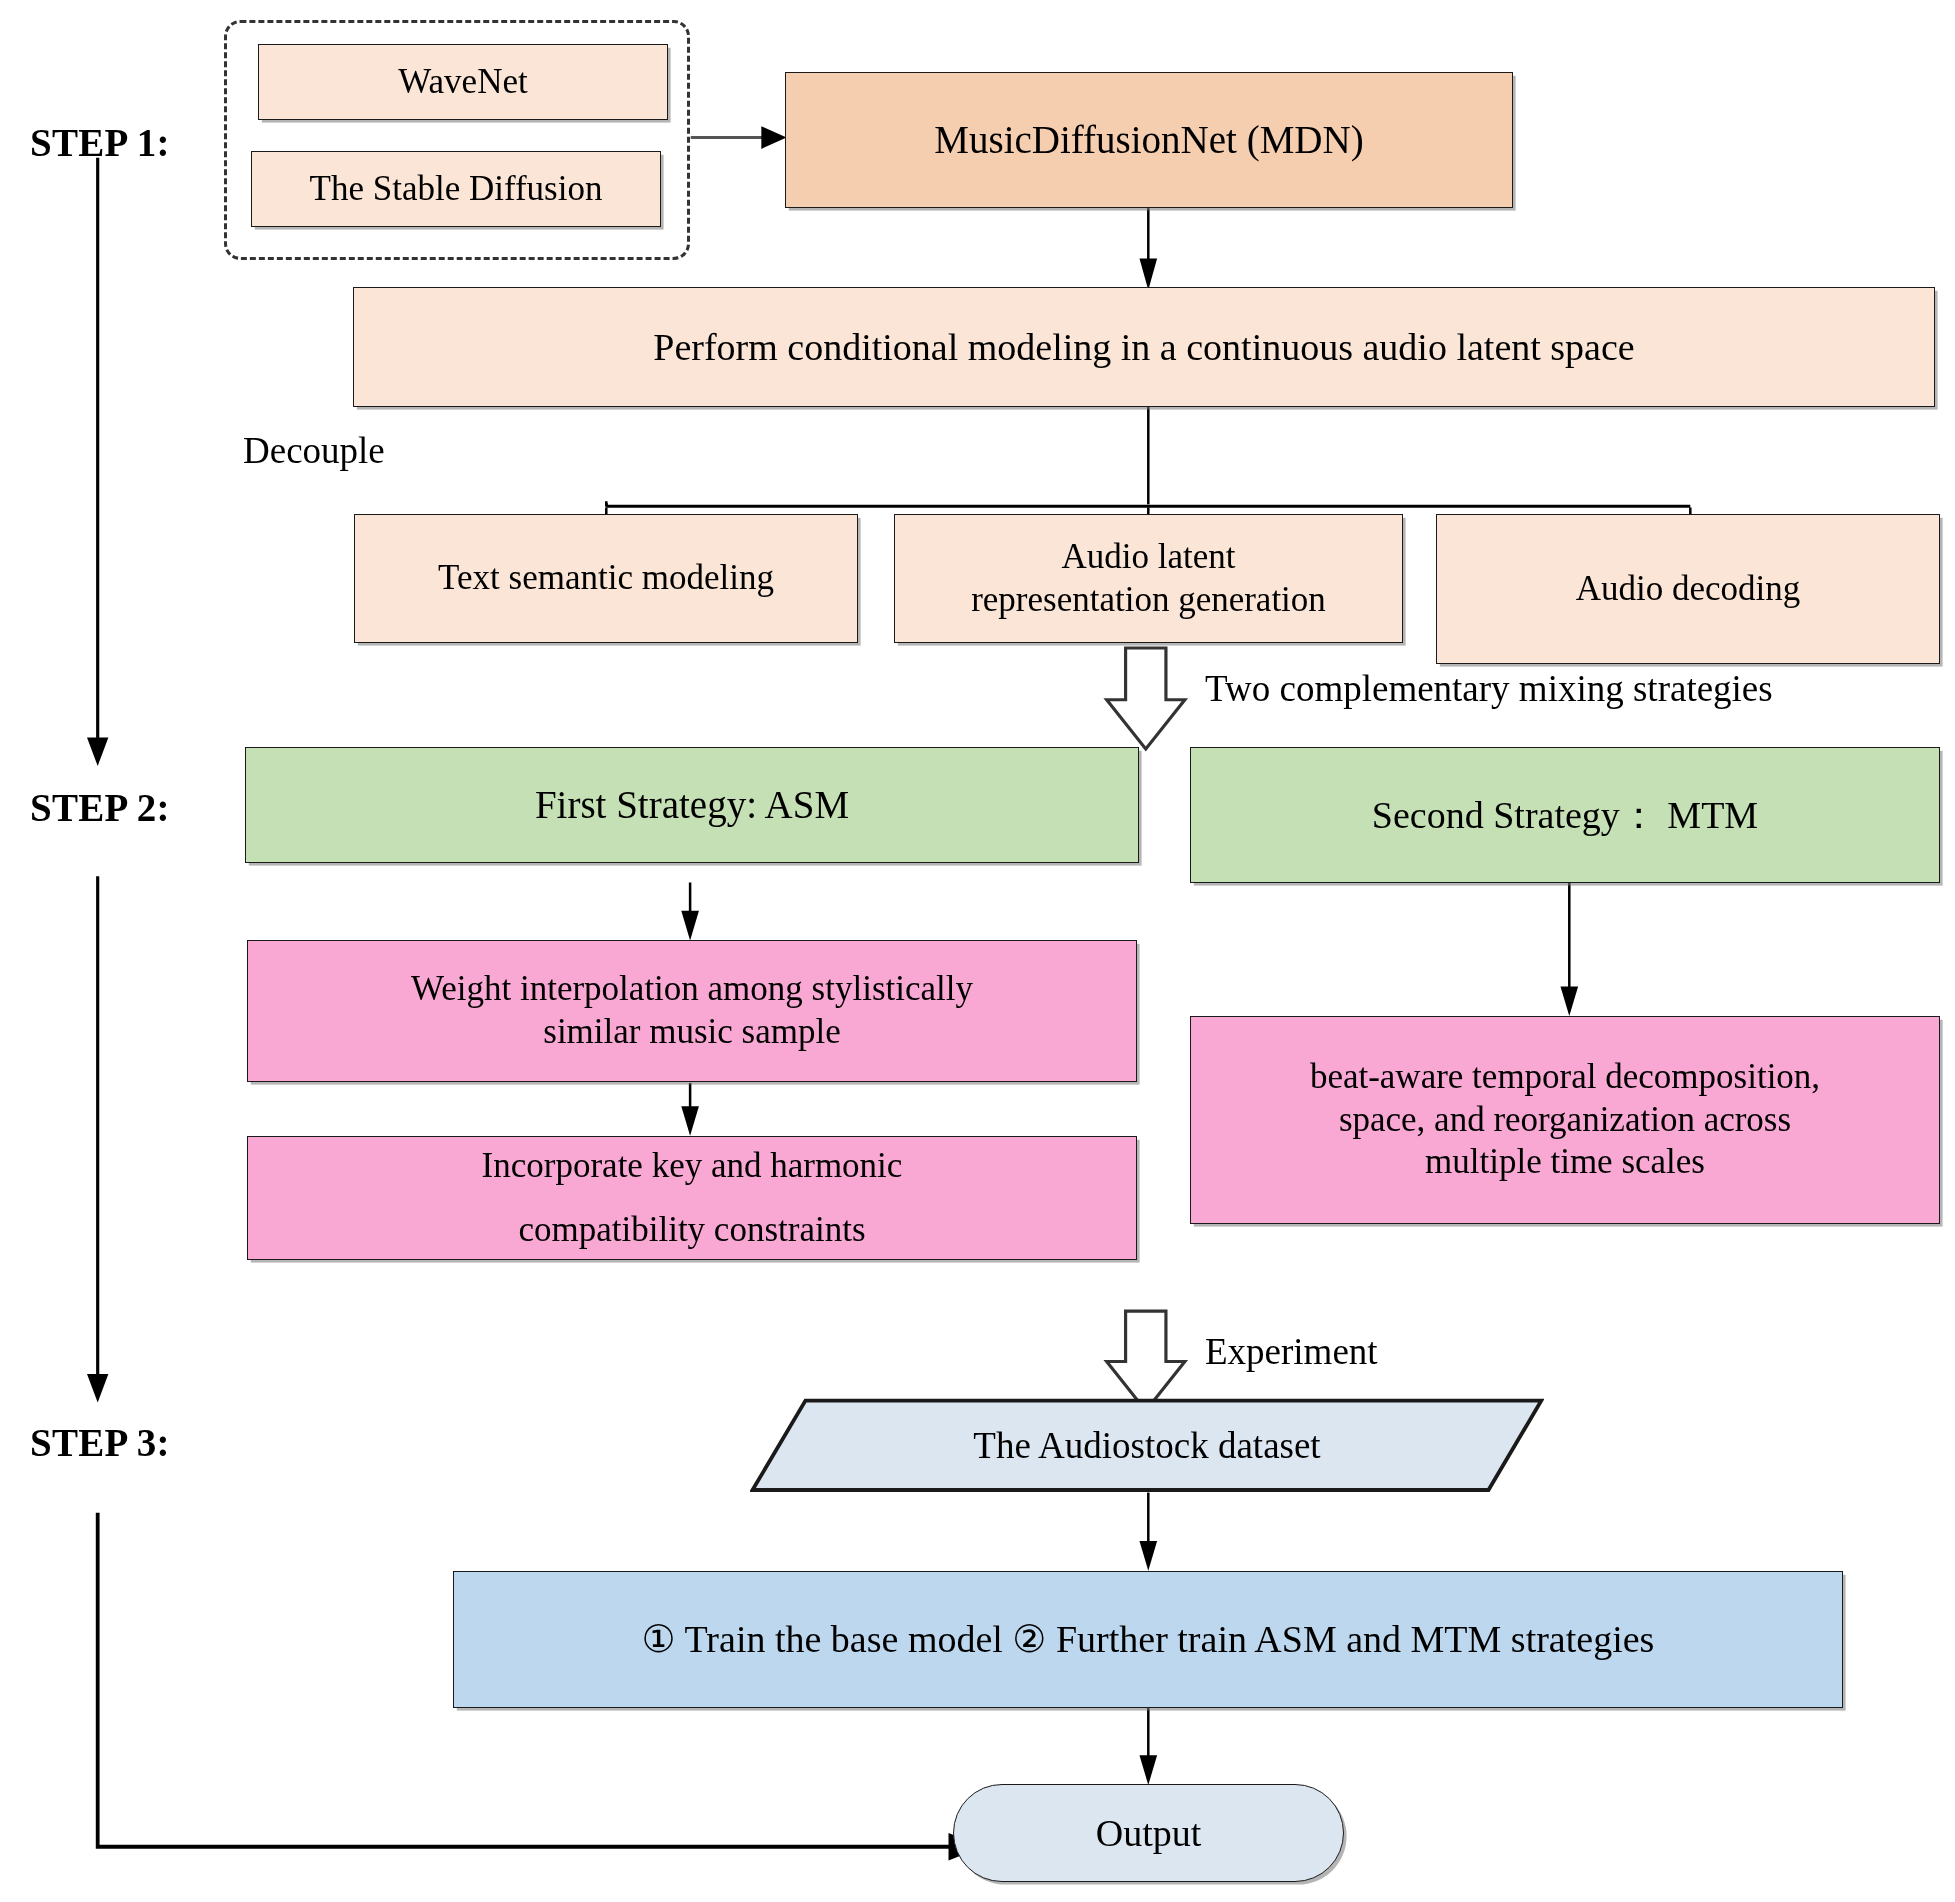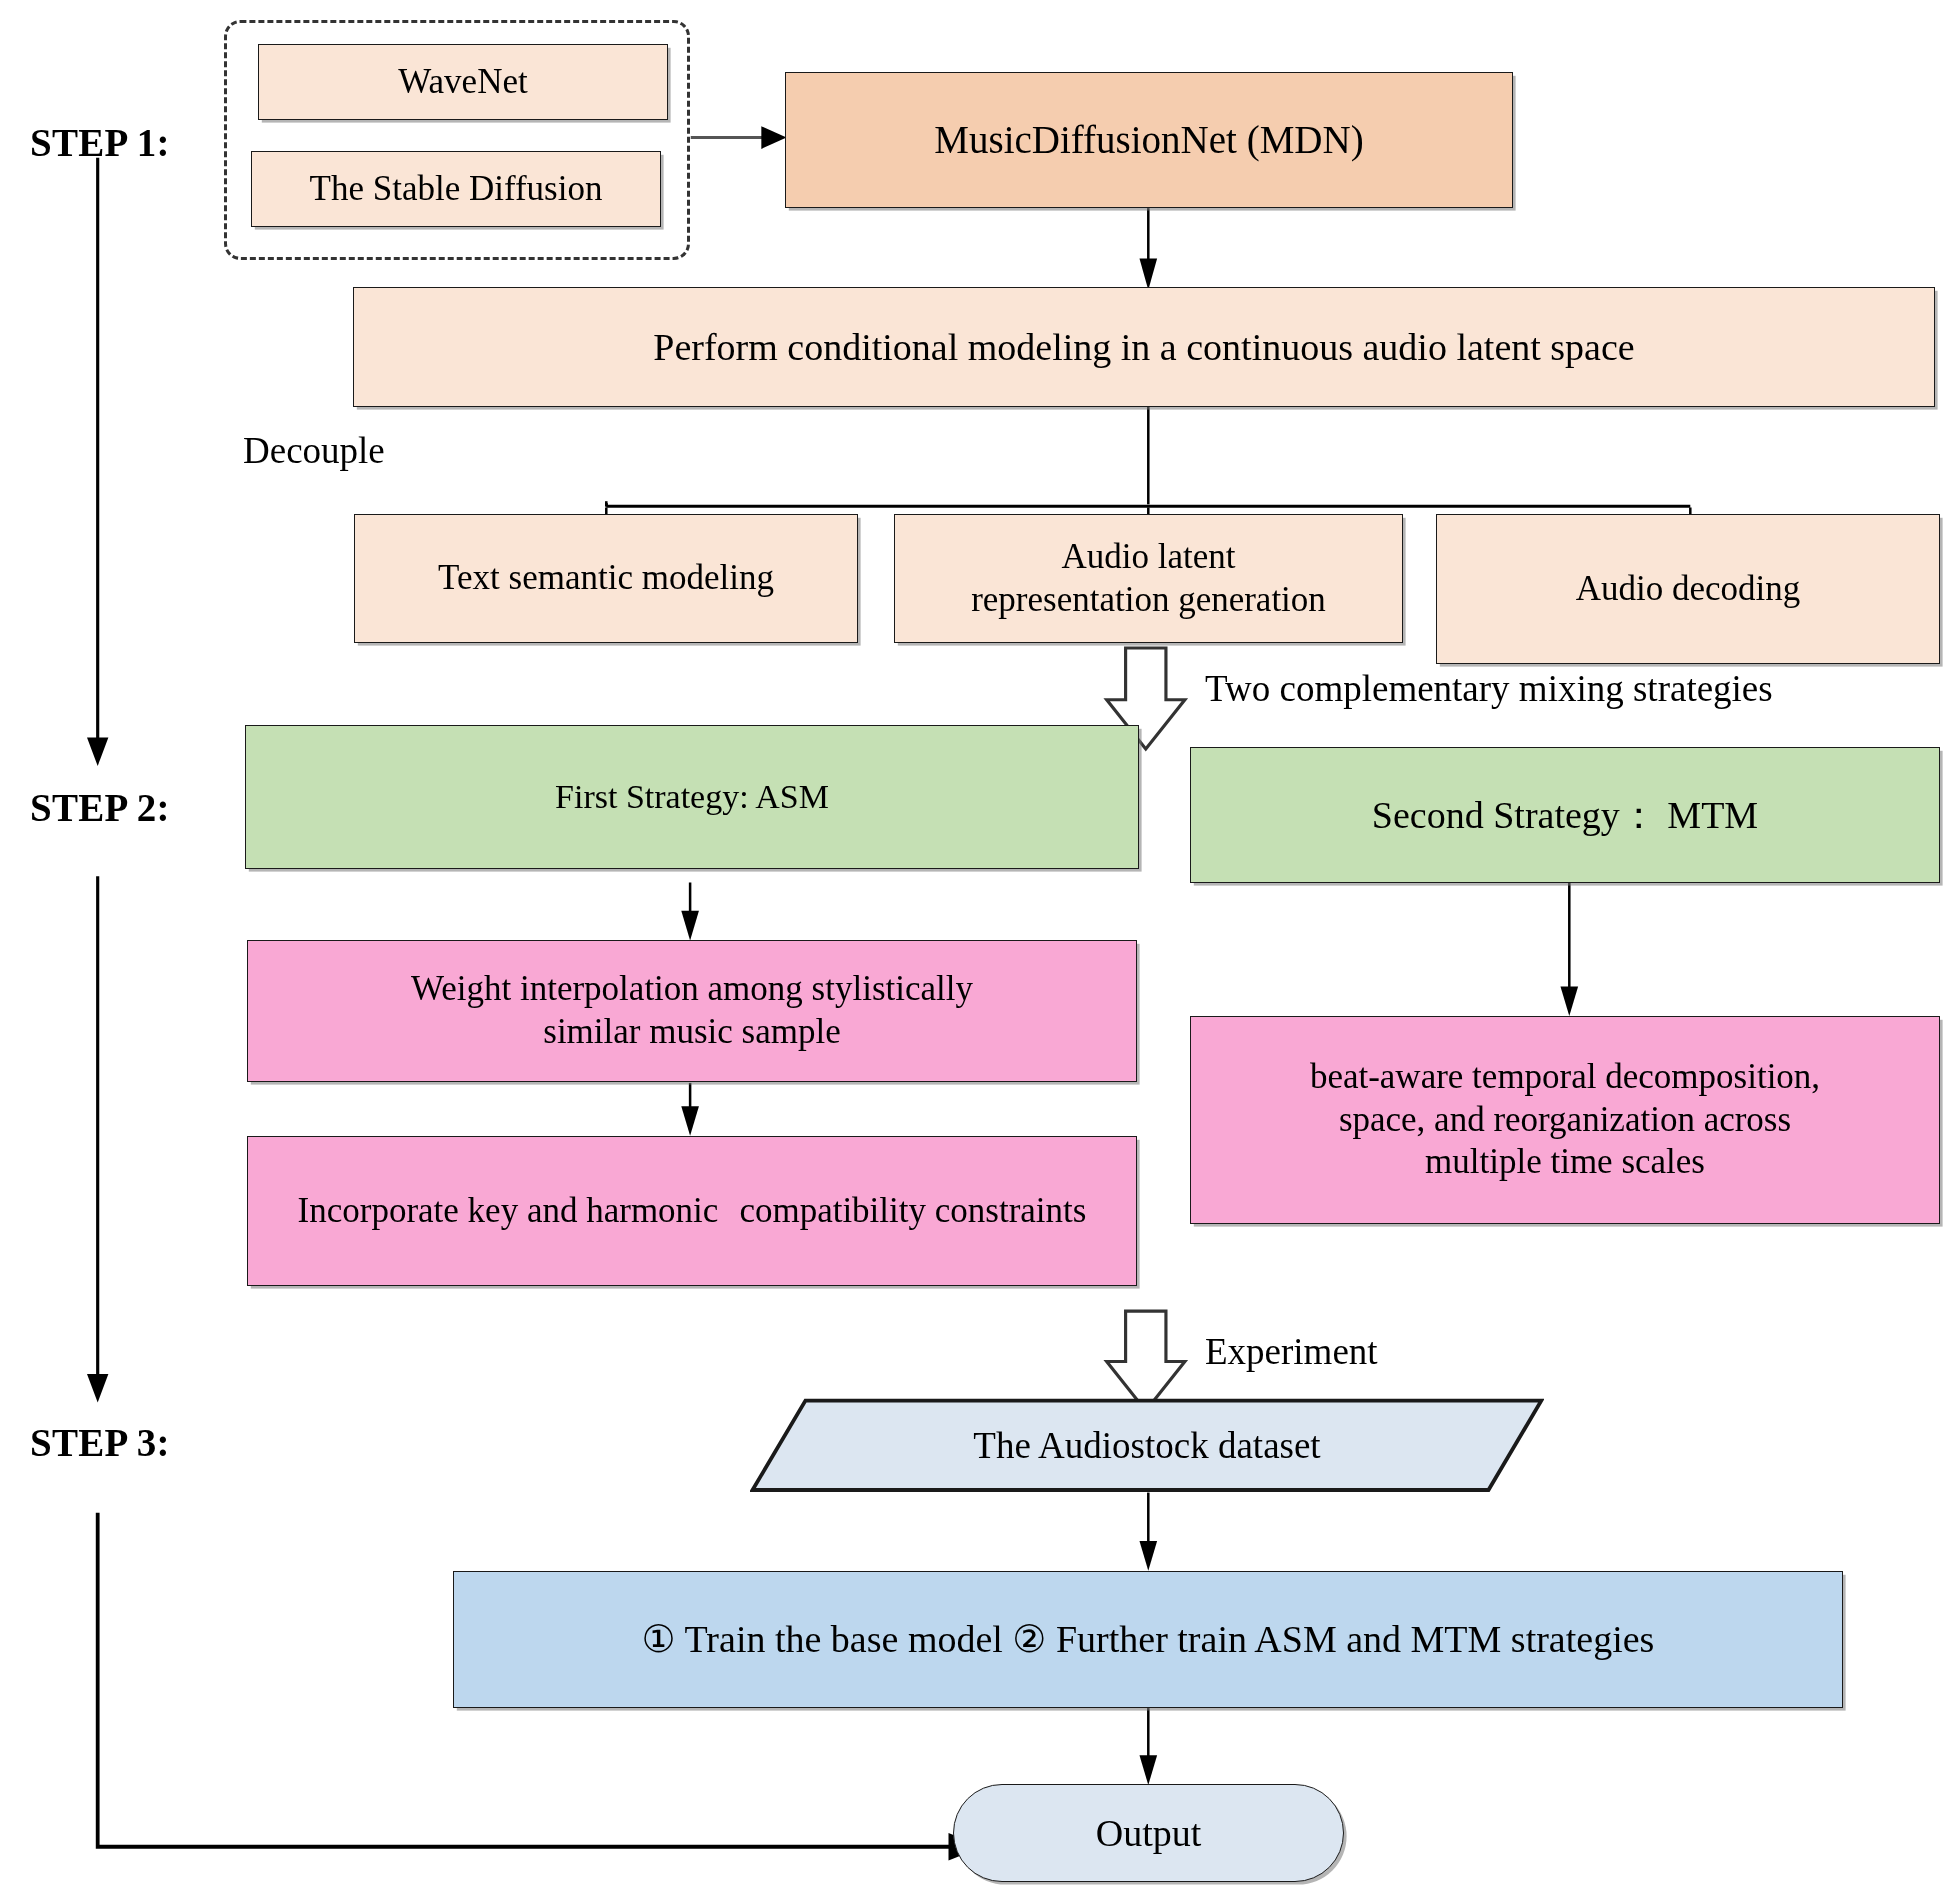--- a/index.html
+++ b/index.html
@@ -206,34 +206,34 @@
     <span>Audio latent</span>
     <span>representation generation</span>
   </div>
 
   <div class="node orange-light" style="left:1436px; top:514px; width:504px; height:150px; font-size:35px;">
     <span>Audio decoding</span>
   </div>
 
   <div class="plainlabel" style="left:1205px; top:667px; font-size:37px;">Two complementary mixing strategies</div>
 
-  <div class="node green-dark" style="left:245px; top:725px; width:894px; height:144px; font-size:34px;">
+  <div class="node green-dark" style="left:245px; top:747px; width:894px; height:116px; font-size:39px;">
     <span>First Strategy: ASM</span>
   </div>
 
   <div class="node green-dark" style="left:1190px; top:747px; width:750px; height:136px; font-size:38px;">
     <span>Second Strategy： MTM</span>
   </div>
 
   <div class="node green-light" style="left:247px; top:940px; width:890px; height:142px; font-size:35px; flex-direction:column;">
     <span>Weight interpolation among stylistically</span>
     <span>similar music sample</span>
   </div>
 
-  <div class="node green-light" style="left:247px; top:1136px; width:890px; height:150px; font-size:35px; flex-direction:row;gap:21px;">
+  <div class="node green-light" style="left:247px; top:1136px; width:890px; height:124px; font-size:35px; flex-direction:column;gap:21px;">
     <span>Incorporate key and harmonic</span>
     <span>compatibility constraints</span>
   </div>
 
   <div class="node green-light" style="left:1190px; top:1016px; width:750px; height:208px; font-size:35px; flex-direction:column;">
     <span>beat-aware temporal decomposition,</span>
     <span>space, and reorganization across</span>
     <span>multiple time scales</span>
   </div>
 

